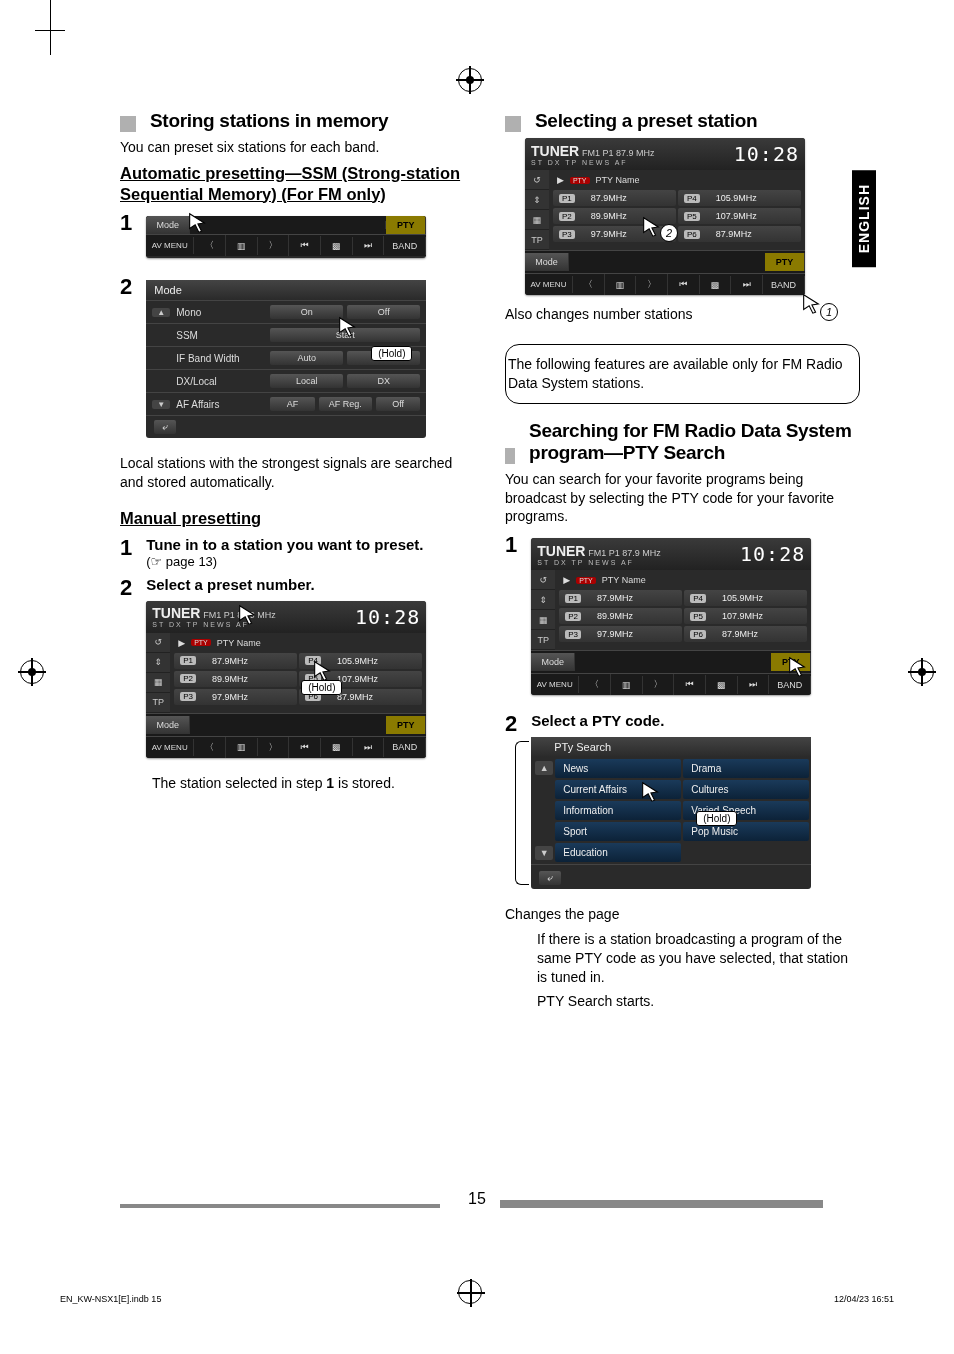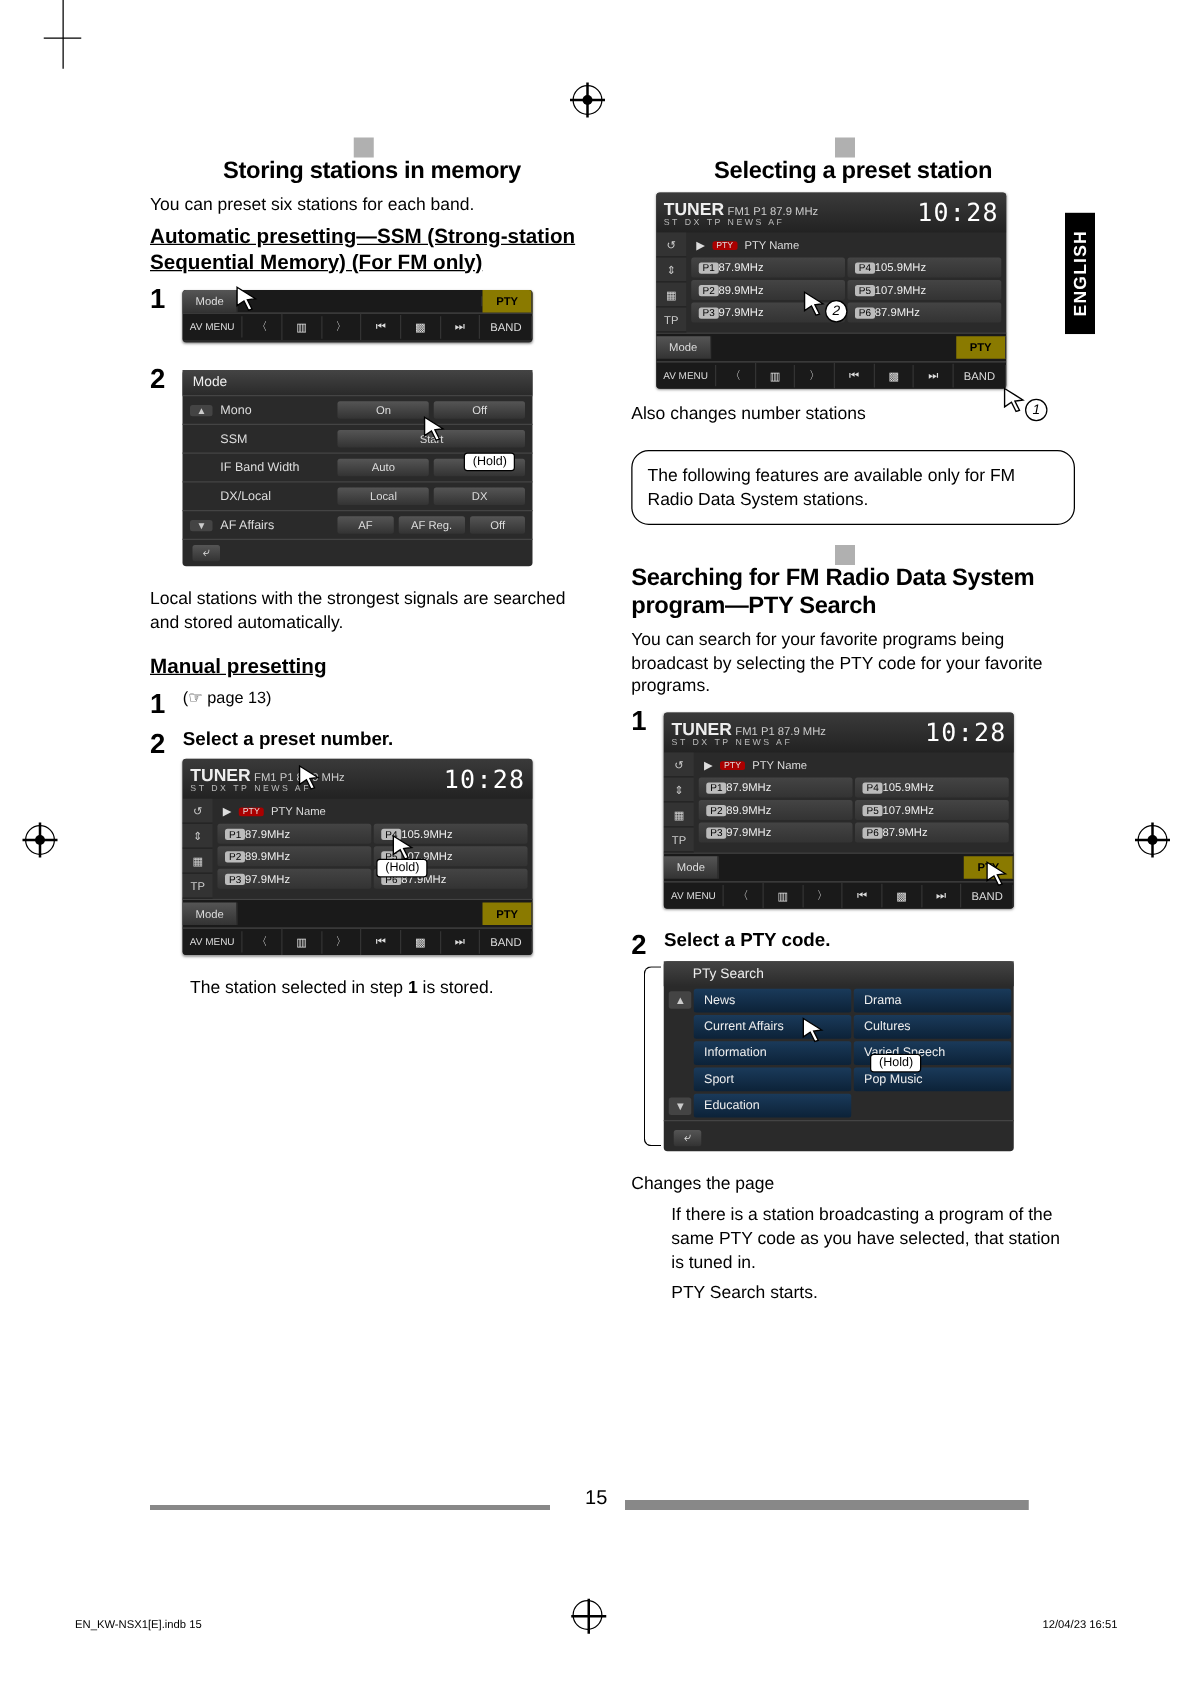--- a/index.html
+++ b/index.html
@@ -55,23 +55,22 @@
     left: 120px;
     width: 740px;
   }
   .two-col {
     display: flex;
     gap: 30px;
   }
   .col { width: 355px; }
   .section-title {
     display: flex;
-    align-items: center;
+    align-items: flex-end;
     margin-bottom: 6px;
-    flex-direction: column;
   }
   .grey-box {
     width: 16px; height: 16px; background: #b0b0b0;
     margin-right: 14px;
   }
   .section-title h3 {
     font-size: 19px;
     font-weight: bold;
     font-family: "Arial Narrow", Arial, sans-serif;
     letter-spacing: -0.3px;
@@ -147,21 +146,21 @@
   .ui-preset-grid {
     display: grid; grid-template-columns: 1fr 1fr; gap: 2px;
     padding: 2px;
   }
   .ui-preset-cell {
     background: linear-gradient(#444,#333);
     padding: 3px 6px;
     font-size: 9px;
     color: #eee;
     border-radius: 2px;
-    display: flex; gap: 0; align-items: center;
+    display: flex; gap: 16px; align-items: center;
   }
   .ui-preset-cell .pn {
     background: #bbb; color: #000; font-size: 8px;
     padding: 0 3px; border-radius: 2px;
   }
   .ui-botbar {
     display: flex; align-items: center;
     background: #1a1a1a;
     border-top: 1px solid #444;
   }
@@ -285,21 +284,21 @@
     background: #fff;
     border-radius: 50%;
     font-size: 11px;
     display: flex; align-items: center; justify-content: center;
     font-style: italic;
   }
 
   .info-box {
     border: 1px solid #000;
     border-radius: 14px;
-    padding: 10px 12px;
+    padding: 10px 2px;
     margin: 20px 0 16px 0;
     font-size: 14px;
     font-family: "Arial Narrow", Arial, sans-serif;
     line-height: 1.35;
   }
 
   .lang-tab {
     position: absolute;
     top: 170px;
     right: 78px;
@@ -483,20 +482,21 @@
         </div>
       </div>
 
       <p class="body-text">Local stations with the strongest signals are searched and stored automatically.</p>
 
       <p class="sub-heading" style="margin-top:16px">Manual presetting</p>
 
       <div class="step-row">
         <div class="step-num">1</div>
         <div class="step-content">
+          <p class="step-bold">Tune in to a station you want to preset.</p>
           <p class="page-ref">(☞ page 13)</p>
         </div>
       </div>
 
       <div class="step-row">
         <div class="step-num">2</div>
         <div class="step-content rel">
           <p class="step-bold">Select a preset number.</p>
 
           <div class="ui-panel" style="margin-left:0;">

